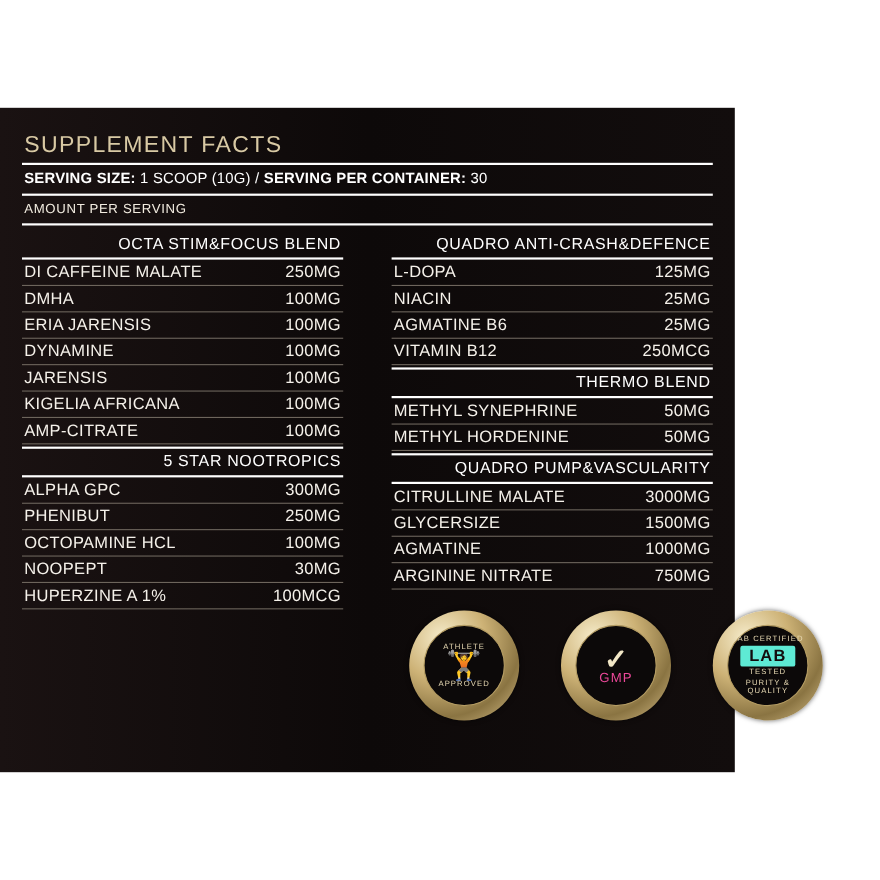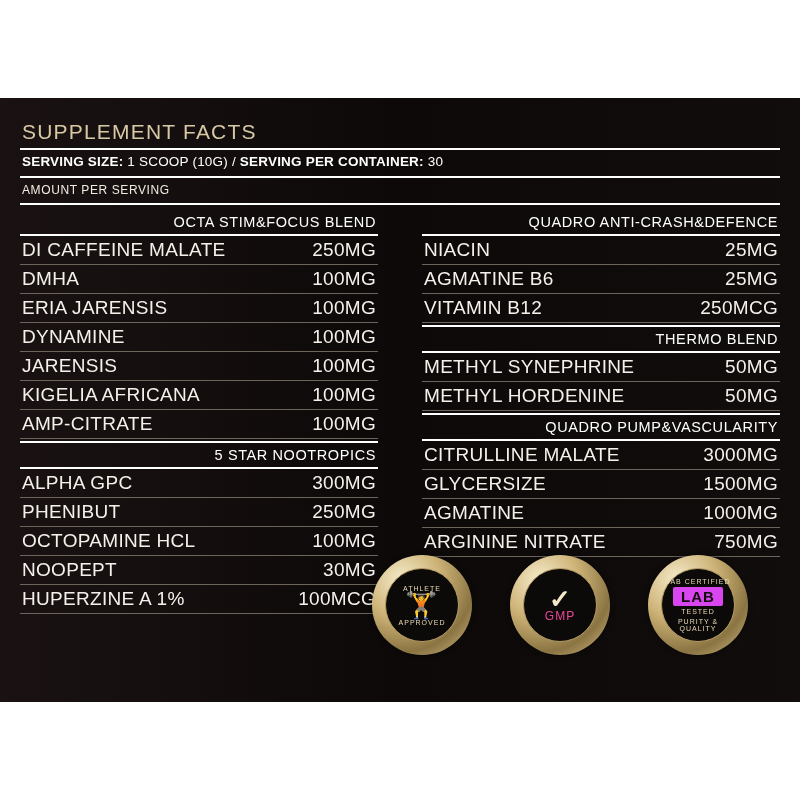--- a/index.html
+++ b/index.html
@@ -10,21 +10,21 @@
   body {
     width: 800px;
     height: 800px;
     font-family: "Liberation Sans", sans-serif;
     overflow: hidden;
   }
   #panel {
     position: absolute;
     left: 0;
     top: 98px;
-    width: 800px;
+    width: 668px;
     height: 604px;
     background: #120d0d;
     background: linear-gradient(90deg, #1a1212 0%, #0d0909 50%, #120d0d 100%);
     box-sizing: border-box;
     padding: 22px 20px 10px 20px;
     color: #ffffff;
   }
   .title {
     font-size: 21px;
     letter-spacing: 1.2px;
@@ -76,21 +76,21 @@
     color: #ffffff;
   }
   .grp-rule {
     height: 2px;
     background: #ffffff;
   }
   .row {
     display: flex;
     justify-content: space-between;
     align-items: baseline;
-    font-size: 19px;
+    font-size: 15px;
     letter-spacing: 0.3px;
     padding: 3px 2px 3px 2px;
     border-bottom: 1px solid #6d655c;
     color: #f5f1ea;
   }
   .row .name {
     white-space: nowrap;
   }
   .row .amt {
     white-space: nowrap;
@@ -150,21 +150,21 @@
     font-weight: bold;
   }
   .seal .gmp {
     font-size: 12px;
     font-weight: normal;
     letter-spacing: 1px;
     color: #ec4899;
     margin-top: -2px;
   }
   .lab-badge {
-    background: #d946ef;
+    background: #5eead4;
     color: #120d0d;
     font-size: 15px;
     font-weight: bold;
     letter-spacing: 1px;
     padding: 1px 8px;
     border-radius: 2px;
   }
   .lab-sub {
     font-size: 7px;
     letter-spacing: 1px;
@@ -267,20 +267,24 @@
       </div>
 
     </div>
 
     <div class="col right">
 
       <div class="group-head">QUADRO  ANTI-CRASH&amp;DEFENCE</div>
       <div class="grp-rule"></div>
 
       <div class="row">
+        <span class="name">L-DOPA</span>
+        <span class="amt">125MG</span>
+      </div>
+      <div class="row">
         <span class="name">NIACIN</span>
         <span class="amt">25MG</span>
       </div>
       <div class="row">
         <span class="name">AGMATINE B6</span>
         <span class="amt">25MG</span>
       </div>
       <div class="row">
         <span class="name">VITAMIN B12</span>
         <span class="amt">250MCG</span>

